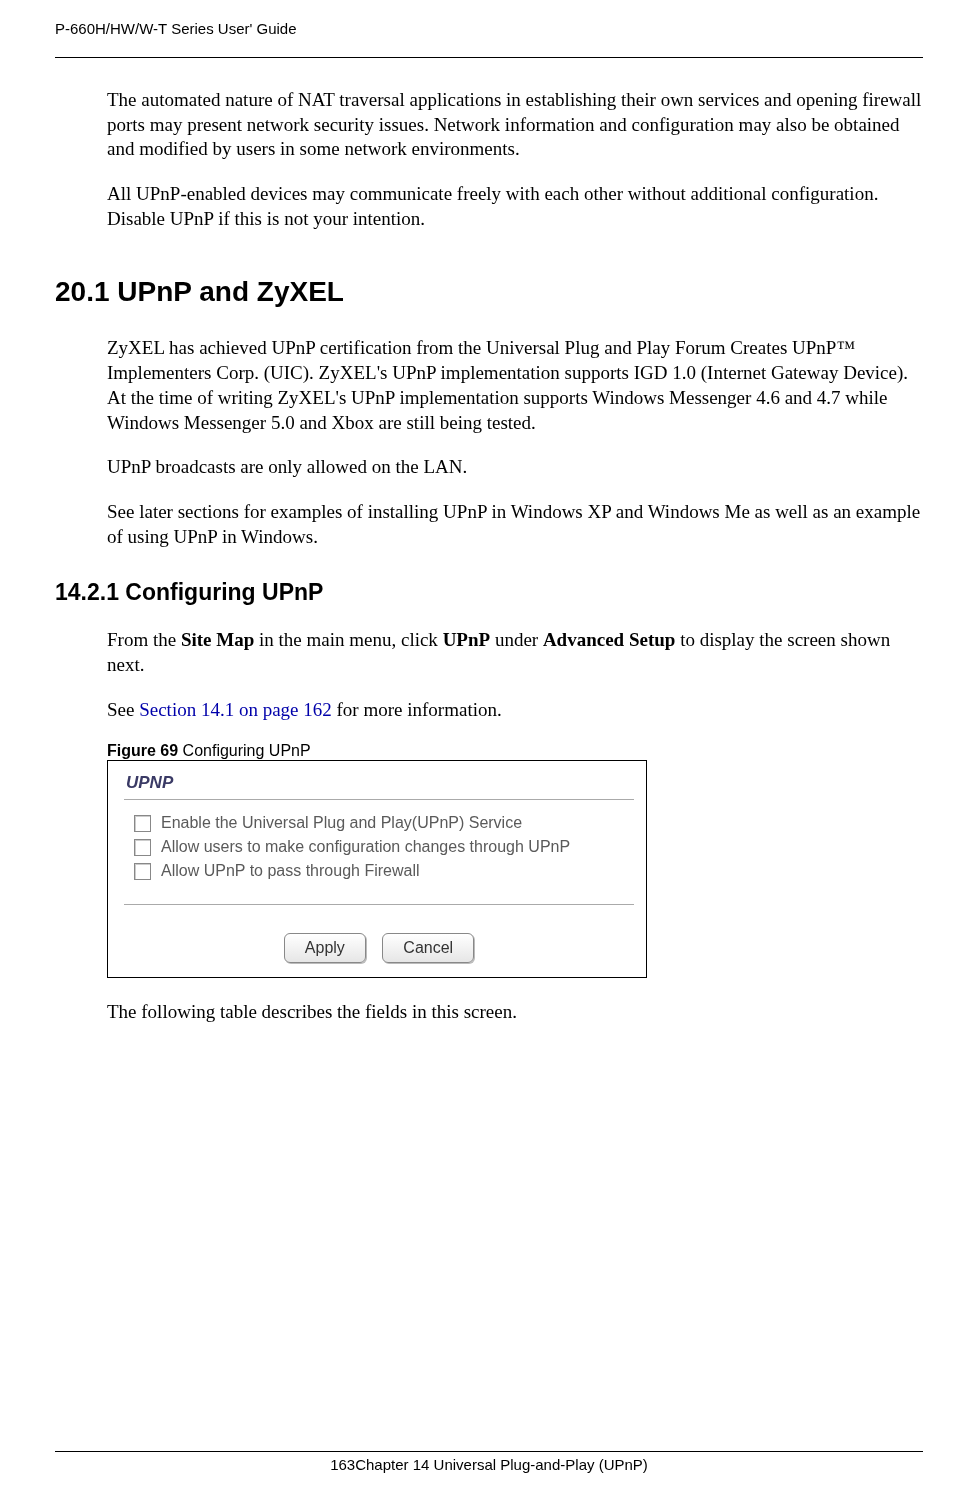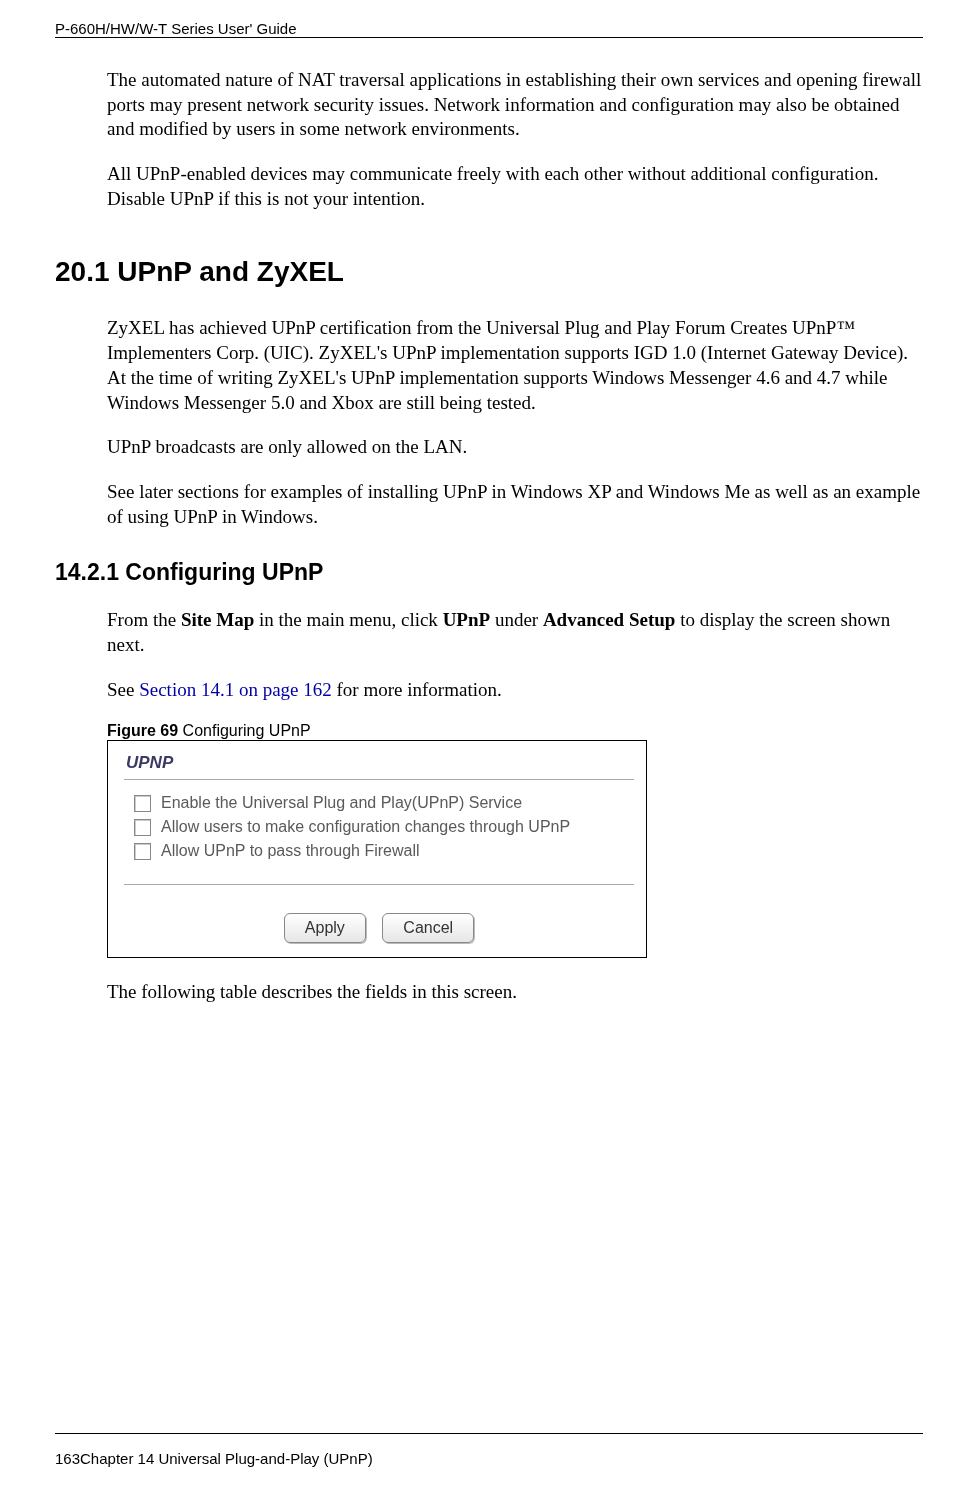--- a/index.html
+++ b/index.html
@@ -14,21 +14,21 @@
     padding: 20px 55px 20px 55px;
     box-sizing: border-box;
     width: 978px;
     min-height: 1503px;
     position: relative;
   }
   .header-line {
     font-family: Arial, Helvetica, sans-serif;
     font-size: 15px;
     border-bottom: 1.5px solid #000;
-    padding-bottom: 0;
+    padding-bottom: 20px;
     margin-bottom: 30px;
   }
   h2.section {
     font-family: Arial, Helvetica, sans-serif;
     font-weight: bold;
     font-size: 23px;
     margin-top: 30px;
     margin-bottom: 22px;
   }
   h1.chapter-section {
@@ -111,29 +111,29 @@
     background: linear-gradient(#ffffff, #e6e6e6);
     border-radius: 6px;
     margin: 0 6px;
     box-shadow: 1px 1px 0 #bbb;
   }
   .link {
     color: #0000aa;
   }
   .footer {
     position: absolute;
-    bottom: 36px;
+    bottom: 30px;
     left: 55px;
     right: 55px;
     font-family: Arial, Helvetica, sans-serif;
     font-size: 15px;
     border-top: 1.5px solid #000;
-    padding-top: 16px;
+    padding-top: 4px;
     display: flex;
-    justify-content: flex-start;
+    justify-content: center;
   }
   .bold { font-weight: bold; }
 </style>
 </head>
 <body>
 
 <div class="page">
 
   <div class="header-line">P-660H/HW/W-T Series User' Guide</div>
 

